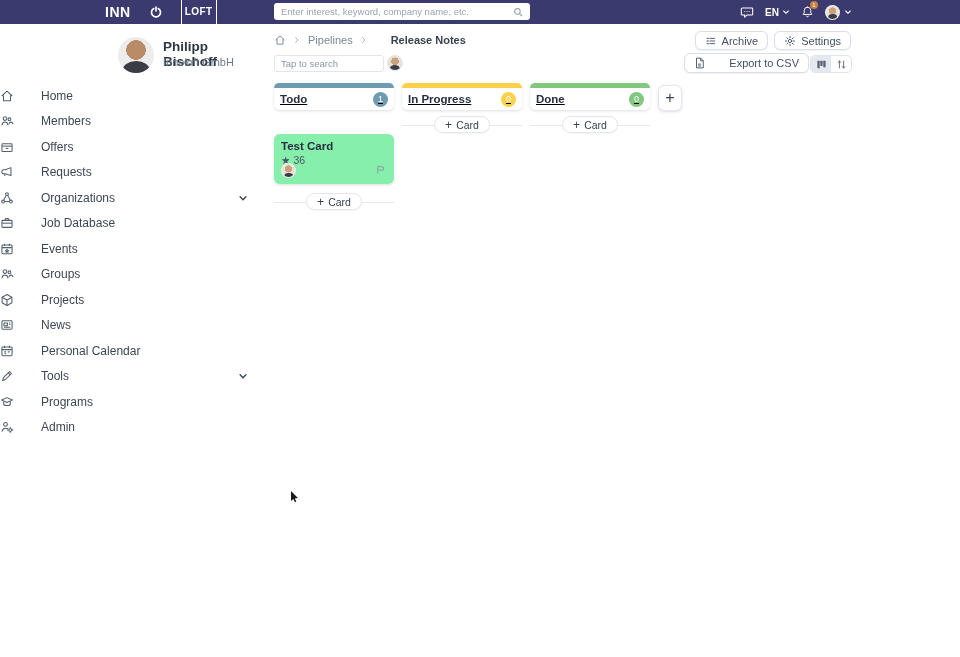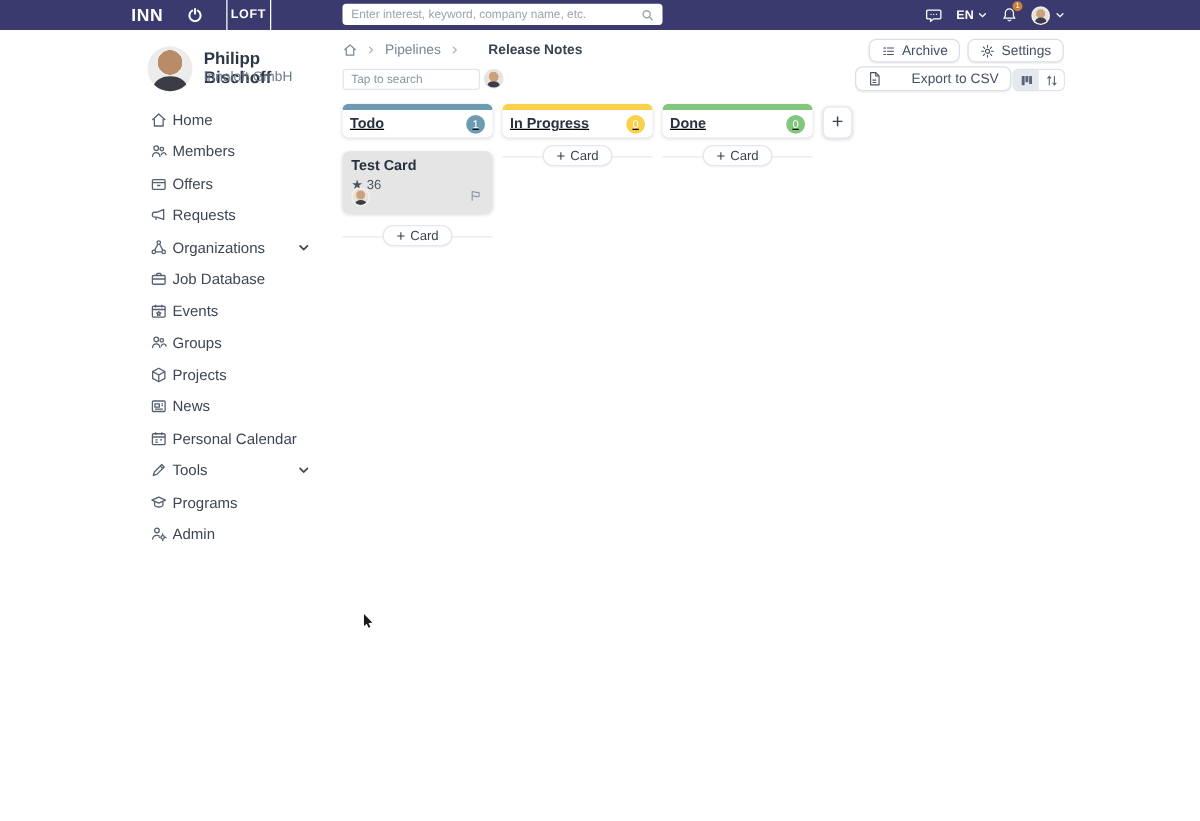--- a/index.html
+++ b/index.html
@@ -26,21 +26,21 @@
   .av15 { width:15px; height:15px; }
   .av16 { width:16px; height:16px; border:1px solid #e3e7ee; }
   .av36 { width:36px; height:36px; border:none; background:radial-gradient(circle at 50% 36%, #b98b66 0 33%, #ececec 34% 100%); }
 
   
   .sidebar { position:absolute; top:24px; left:0; width:260px; bottom:0; background:#fff; }
   .profile-avatar { position:absolute; left:118px; top:13px; }
   .profile-name { position:absolute; left:163px; top:15px; font-size:13.5px; font-weight:700; color:#2e3745; }
   .profile-org { position:absolute; left:163px; top:32px; font-size:11px; color:#6e7a8a; }
   .menu { position:absolute; top:59px; left:0; width:100%; }
-  .menu-item { height:25.5px; display:flex; align-items:center; padding-left:120px; gap:4px; font-size:12px; color:#3d4654; cursor:pointer; position:relative; }
+  .menu-item { height:25.5px; display:flex; align-items:center; gap:27px; font-size:12px; color:#3d4654; cursor:pointer; position:relative; }
   .menu-item .mi-icon { width:14px; height:14px; display:flex; align-items:center; justify-content:center; color:#55606e; }
   .menu-item .chev { position:absolute; right:12px; color:#3d4654; display:flex; }
 
   
   .main { position:absolute; left:265px; top:24px; right:0; bottom:0; background:#fff; }
   .breadcrumb { position:absolute; left:9px; top:10px; display:flex; align-items:center; gap:7px; font-size:11px; color:#7c8694; }
   .breadcrumb .bc-current { color:#39424f; font-weight:600;padding-left:16px; }
   .hdr-buttons { position:absolute; top:7px; right:109px; display:flex; gap:6px; }
   .btn { height:19px; padding:0 9px; border:1px solid #d9dee8; border-radius:6px; background:#fff; display:flex; align-items:center; gap:5px; font-size:11px; color:#454f63; cursor:pointer; box-shadow:0 1px 1px rgba(16,24,40,.05); font-family:"Liberation Sans", sans-serif; }
   .board-search { position:absolute; left:9px; top:31px; width:110px; height:17px; border:1px solid #e1e5ec; border-radius:3px; background:#fff; display:flex; align-items:center; padding:0 6px;gap:36px; }
@@ -53,21 +53,21 @@
   .view-cell.active { background:#e4e8ef; }
 
   
   .board { position:absolute; left:9px; top:59px; display:flex; gap:8px; align-items:flex-start; }
   .column { width:120px; }
   .col-header { background:#fff; border-radius:5px; box-shadow:0 1px 3px rgba(16,24,40,.14); overflow:hidden; cursor:pointer; }
   .col-bar { height:5px; }
   .col-head-row { height:22px; display:flex; align-items:center; justify-content:space-between; padding:0 6px;text-decoration:underline; }
   .col-title { font-size:11.5px; font-weight:700; color:#263041; }
   .col-badge { width:15px; height:15px; border-radius:50%; color:#fff; font-size:9px; display:flex; align-items:center; justify-content:center; }
-  .kcard { margin-top:11px; background:#e5e5e5; border-radius:6px; box-shadow:0 1px 3px rgba(16,24,40,.14); padding:6px 7px; height:50px; position:relative; cursor:pointer; }
+  .kcard { margin-top:24px; background:#86efac; border-radius:6px; box-shadow:0 1px 3px rgba(16,24,40,.14); padding:6px 7px; height:50px; position:relative; cursor:pointer; }
   .kcard-title { font-size:11.5px; font-weight:700; color:#263041; }
   .kcard-stars { margin-top:2px; font-size:10.5px; color:#4b5563; display:flex; align-items:center; gap:3px; }
   .kcard-avatar { position:absolute; left:7px; bottom:6px; }
   .kcard-flag { position:absolute; right:8px; bottom:9px; color:#8a94a6; display:flex; }
   .add-card { position:relative; height:17px; display:flex; justify-content:center; align-items:center; }
   .add-card.mt-big { margin-top:9px; }
   .add-card.mt-small { margin-top:6px; }
   .add-card::before { content:''; position:absolute; left:0; right:0; top:50%; height:1px; background:#e6e9ef; }
   .add-pill { position:relative; background:#fff; border:1px solid #e2e6ee; border-radius:9px; height:17px; padding:0 10px; display:flex; align-items:center; gap:4px; font-size:10.5px; color:#39424f; cursor:pointer; box-shadow:0 1px 1px rgba(16,24,40,.04); }
   .plus-glyph { font-size:12px; font-weight:400; line-height:1; }

